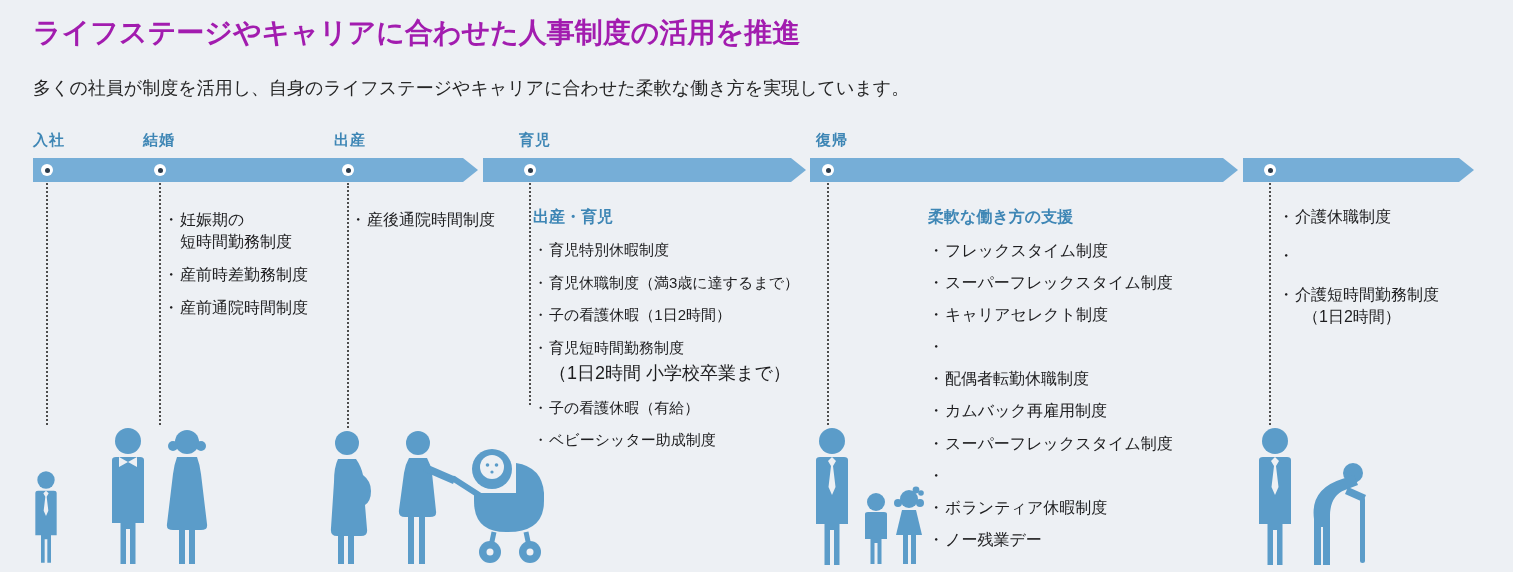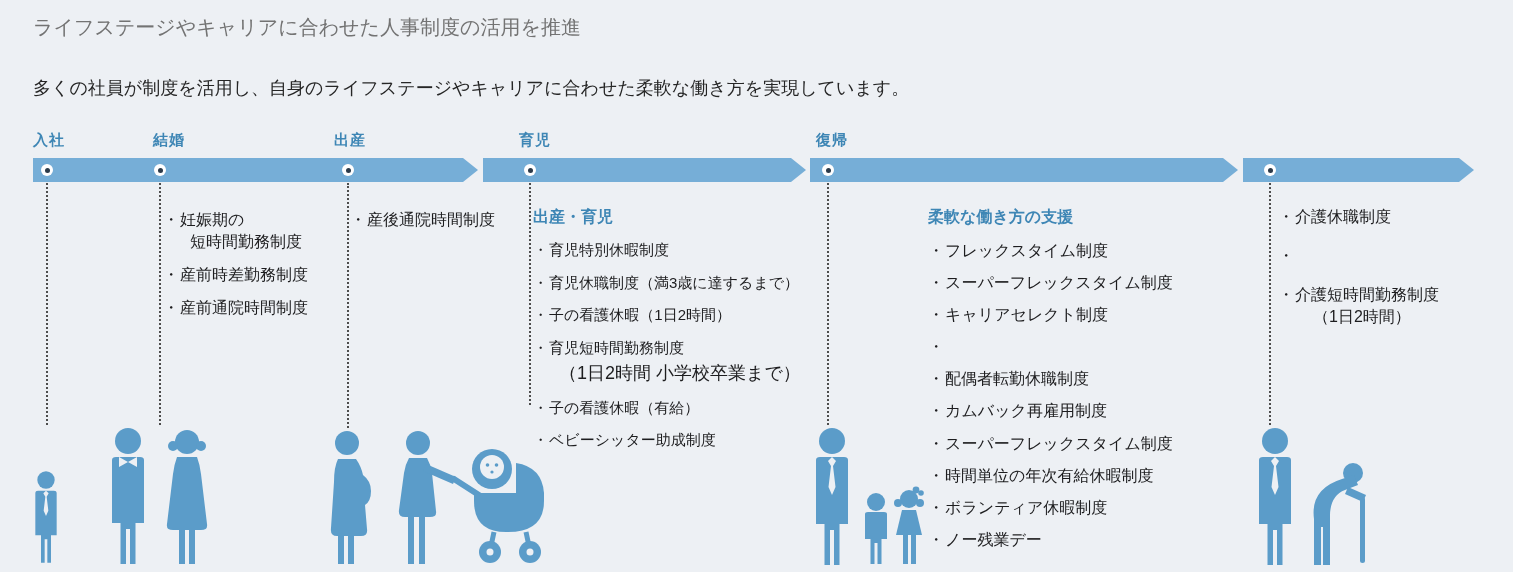--- a/index.html
+++ b/index.html
@@ -2,42 +2,42 @@
 <html><head>
 <meta charset="utf-8">
 <style>
   * { margin:0; padding:0; box-sizing:border-box; }
   html,body { background:#e9edf2; }
   .canvas {
     position:relative; width:1513px; height:572px; overflow:hidden;
     background:#edf0f4; color:#1d1d1f;
     font-family:"Liberation Sans","DejaVu Sans",sans-serif;
   }
-  .title    { position:absolute; left:33px; top:14px;  font-size:20px; font-weight:400; color:#737373; }
+  .title    { position:absolute; left:33px; top:14px;  font-size:28px; font-weight:700; color:#a21caf; }
   .subtitle { position:absolute; left:33px; top:76px;  font-size:18px; color:#262626; }
 
   .stage-label { position:absolute; top:131px; font-size:15px; font-weight:700; color:#3e86b5; letter-spacing:1px; }
 
   .arrow {
     position:absolute; top:158px; height:24px; background:#76aed7;
     clip-path: polygon(0 0, calc(100% - 15px) 0, 100% 50%, calc(100% - 15px) 100%, 0 100%);
   }
   .dot {
     position:absolute; top:164px; width:12px; height:12px; border-radius:50%;
     background:#ffffff; display:flex; align-items:center; justify-content:center; z-index:2;
   }
   .dot::after { content:""; width:5px; height:5px; border-radius:50%; background:#2b3a4a; }
 
   .vline { position:absolute; width:0; border-left:2px dotted #4d4d4d; }
 
   .col { position:absolute; font-size:16px; line-height:1.38; color:#1d1d1f; }
   .col-heading { color:#3e86b5; font-weight:700; font-size:16px; margin-bottom:12px; }
   .item { display:flex; margin-bottom:11px; }
   .bullet { flex:0 0 auto; margin-right:1px; }
-  .line2 { display:block;margin-left:10px; }
+  .line2 { display:block; }
   .small  { font-size:18px; margin-top:2px; }
   .indent { padding-left:8px; }
 
   .col-marriage  { left:163px;  top:209px; width:205px; }
   .col-birth     { left:350px;  top:209px; width:205px; }
   .col-childcare { left:533px;  top:206px; width:292px; font-size:15px; }
   .col-childcare .item { margin-bottom:12px; }
   .col-flexible  { left:928px;  top:206px; width:310px; }
   .col-flexible .item { margin-bottom:10px; }
   .col-care      { left:1278px; top:206px; width:210px; }
@@ -50,21 +50,21 @@
 </style>
 </head>
 <body>
 
 <div class="canvas">
 
   <div class="title">ライフステージやキャリアに合わせた人事制度の活用を推進</div>
   <div class="subtitle">多くの社員が制度を活用し、自身のライフステージやキャリアに合わせた柔軟な働き方を実現しています。</div>
 
   <span class="stage-label" style="left:33px">入社</span>
-  <span class="stage-label" style="left:153px">結婚</span>
+  <span class="stage-label" style="left:143px">結婚</span>
   <span class="stage-label" style="left:334px">出産</span>
   <span class="stage-label" style="left:519px">育児</span>
   <span class="stage-label" style="left:816px">復帰</span>
 
   <div class="arrow" style="left:33px;   width:445px;"></div>
   <div class="arrow" style="left:483px;  width:323px;"></div>
   <div class="arrow" style="left:810px;  width:428px;"></div>
   <div class="arrow" style="left:1243px; width:231px;"></div>
 
   <div class="dot" style="left:41px"></div>
@@ -155,21 +155,20 @@
     <div class="item">
       <span class="bullet">・</span>
       <span class="txt">カムバック再雇用制度</span>
     </div>
     <div class="item">
       <span class="bullet">・</span>
       <span class="txt">スーパーフレックスタイム制度</span>
     </div>
     <div class="item">
       <span class="bullet">・</span>
-      <span class="txt">時間単位の年次有給休暇制度</span>
     </div>
     <div class="item">
       <span class="bullet">・</span>
       <span class="txt">ボランティア休暇制度</span>
     </div>
     <div class="item">
       <span class="bullet">・</span>
       <span class="txt">ノー残業デー</span>
     </div>
   </div>

